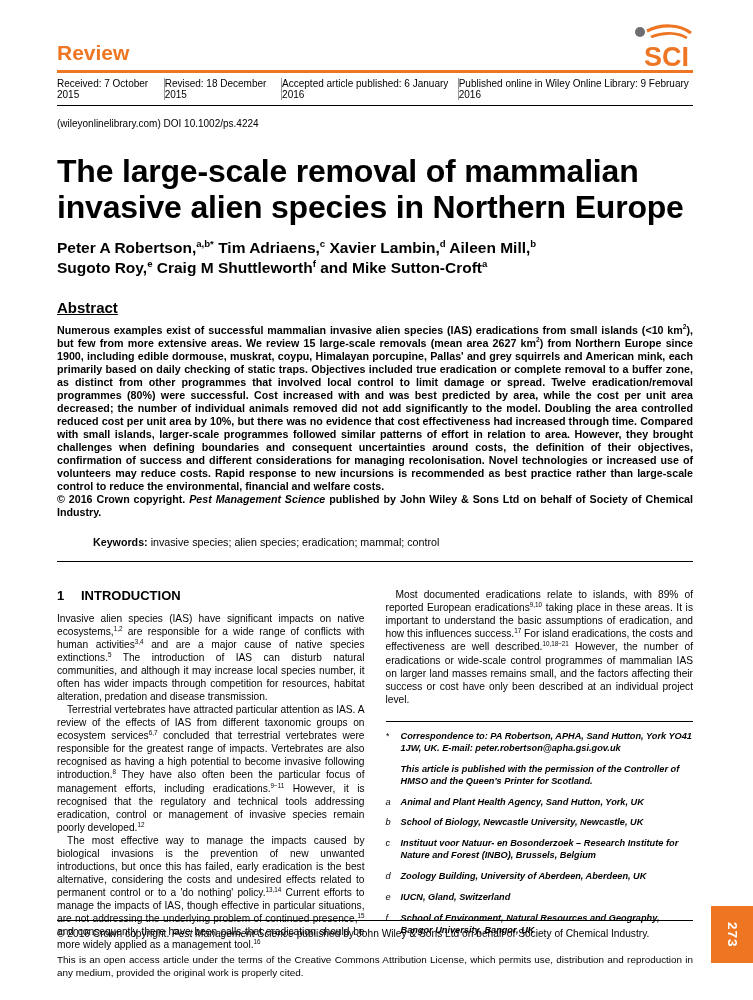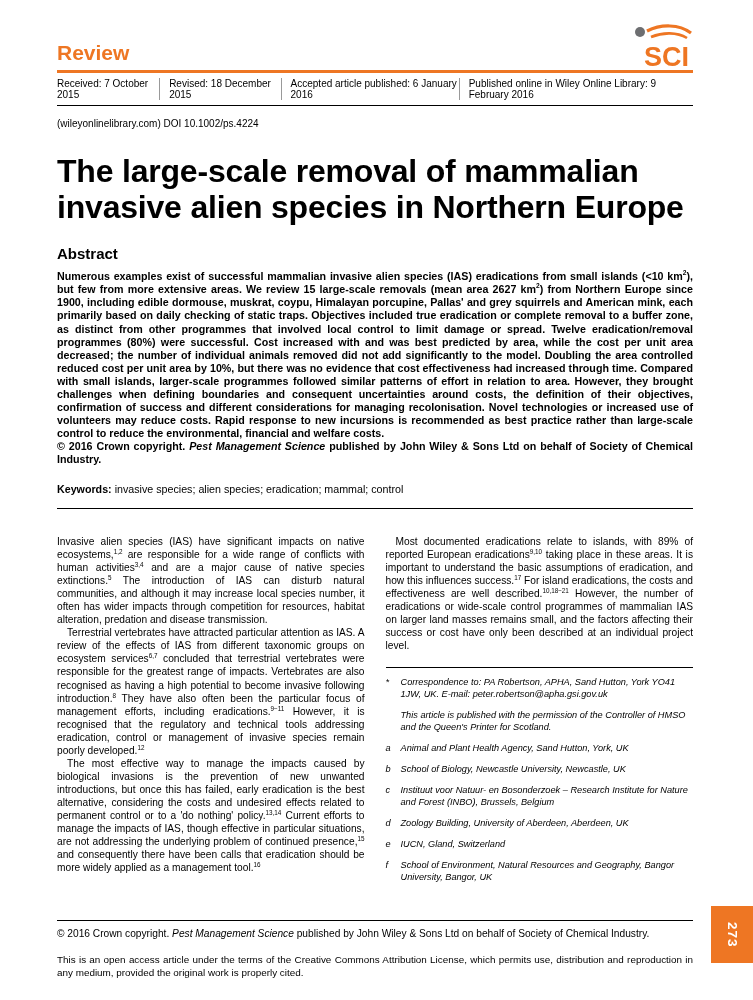--- a/index.html
+++ b/index.html
@@ -7,41 +7,41 @@
   .page {
     position:relative; width:753px; height:1000px; background:#fff;
     font-family:"Liberation Sans", sans-serif; color:#000;
     padding:22px 60px 0 57px; overflow:hidden;
   }
   .review-row { display:flex; justify-content:space-between; align-items:flex-end; }
   .article-type { color:#EE7623; font-size:21px; font-weight:bold; padding-bottom:5px; }
   .logo-wrap { margin-bottom:-4px; }
   .orange-rule { border-top:3px solid #EE7623; }
   .dates-row { display:flex; justify-content:space-between; font-size:10px; padding:5px 0 5px 0; border-bottom:1px solid #000; }
-  .dates-row span + span { border-left:1px solid #999; padding-left:9px; }
+  .dates-row span + span { border-left:1px solid #999; }
   .doi-line { margin-top:12px; font-size:10px; }
   h1.title { margin-top:24px; font-size:32px; line-height:1.13; letter-spacing:-0.2px; }
   .authors { margin-top:13px; font-size:15.5px; font-weight:bold; line-height:1.3; }
   .authors sup, .body-text sup, .abstract sup { font-size:62%; line-height:0; }
-  h2.abstract-heading { margin-top:20px; font-size:15px; }
+  h2.abstract-heading { margin-top:20px; font-size:15px;text-decoration:underline; }
   .abstract { margin-top:8px; font-size:10.7px; font-weight:bold; text-align:justify; line-height:1.22; }
   .abstract-copyright { font-size:10.7px; font-weight:bold; text-align:justify; line-height:1.22; }
-  .keywords { margin-top:17px; font-size:10.7px; }
+  .keywords { margin-top:17px; font-size:10.7px;margin-left:36px; }
   .kw-label { font-weight:bold; }
   .divider { margin-top:13px; border-top:1px solid #000; }
   .columns { display:flex; gap:21px; margin-top:26px; }
   .col { flex:1; min-width:0; font-size:10.2px; line-height:1.28; text-align:justify; }
   h3.section-heading { font-size:13px; margin-bottom:7px; text-align:left; }
   .sec-num { display:inline-block; width:24px; }
   .body-text p.indent { text-indent:10px; }
   .footnotes { margin-top:15px; border-top:1px solid #000; padding-top:9px;
                font-size:9.2px; font-style:italic; line-height:1.3; text-align:left; }
   .fn { display:flex; gap:7px; margin-bottom:9px; }
   .fn-label { flex:0 0 8px; }
-  .fn-text { flex:1; }
+  .fn-text { flex:1;font-weight:bold; }
   .footer { position:absolute; left:57px; right:60px; bottom:20px; border-top:1px solid #000; padding-top:7px; }
   .footer-copyright { font-size:10.2px; }
   .footer-license { margin-top:15px; font-size:9.9px; line-height:1.3; text-align:justify; }
   .page-tab { position:absolute; right:0; top:906px; width:42px; height:57px; background:#EE7623;
               display:flex; align-items:center; justify-content:center; }
   .page-tab span { color:#fff; font-weight:bold; font-size:13.5px; writing-mode:vertical-rl; letter-spacing:1px; }
 </style>
 </head>
 <body>
 
@@ -65,35 +65,39 @@
     <span>Received: 7 October 2015</span>
     <span>Revised: 18 December 2015</span>
     <span>Accepted article published: 6 January 2016</span>
     <span>Published online in Wiley Online Library: 9 February 2016</span>
   </div>
 
   <div class="doi-line">(wileyonlinelibrary.com) DOI 10.1002/ps.4224</div>
 
   <h1 class="title">The large-scale removal of mammalian invasive alien species in Northern Europe</h1>
 
+  <div class="authors">Peter A Robertson,<sup>a,b*</sup> Tim Adriaens,<sup>c</sup> Xavier Lambin,<sup>d</sup> Aileen Mill,<sup>b</sup><br>Sugoto Roy,<sup>e</sup> Craig M Shuttleworth<sup>f</sup> and Mike Sutton-Croft<sup>a</sup></div>
 
   <h2 class="abstract-heading">Abstract</h2>
   <p class="abstract">Numerous examples exist of successful mammalian invasive alien species (IAS) eradications from small islands (&lt;10 km<sup>2</sup>), but few from more extensive areas. We review 15 large-scale removals (mean area 2627 km<sup>2</sup>) from Northern Europe since 1900, including edible dormouse, muskrat, coypu, Himalayan porcupine, Pallas' and grey squirrels and American mink, each primarily based on daily checking of static traps. Objectives included true eradication or complete removal to a buffer zone, as distinct from other programmes that involved local control to limit damage or spread. Twelve eradication/removal programmes (80%) were successful. Cost increased with and was best predicted by area, while the cost per unit area decreased; the number of individual animals removed did not add significantly to the model. Doubling the area controlled reduced cost per unit area by 10%, but there was no evidence that cost effectiveness had increased through time. Compared with small islands, larger-scale programmes followed similar patterns of effort in relation to area. However, they brought challenges when defining boundaries and consequent uncertainties around costs, the definition of their objectives, confirmation of success and different considerations for managing recolonisation. Novel technologies or increased use of volunteers may reduce costs. Rapid response to new incursions is recommended as best practice rather than large-scale control to reduce the environmental, financial and welfare costs.</p>
   <p class="abstract-copyright">© 2016 Crown copyright. <i>Pest Management Science</i> published by John Wiley &amp; Sons Ltd on behalf of Society of Chemical Industry.</p>
 
   <p class="keywords">
     <span class="kw-label">Keywords:</span>
     <span>invasive species; alien species; eradication; mammal; control</span>
   </p>
 
   <div class="divider"></div>
 
   <div class="columns">
 
     <div class="col body-text">
+      <h3 class="section-heading">
+        <span class="sec-num">1</span><span>INTRODUCTION</span>
+      </h3>
       <p>Invasive alien species (IAS) have significant impacts on native ecosystems,<sup>1,2</sup> are responsible for a wide range of conflicts with human activities<sup>3,4</sup> and are a major cause of native species extinctions.<sup>5</sup> The introduction of IAS can disturb natural communities, and although it may increase local species number, it often has wider impacts through competition for resources, habitat alteration, predation and disease transmission.</p>
       <p class="indent">Terrestrial vertebrates have attracted particular attention as IAS. A review of the effects of IAS from different taxonomic groups on ecosystem services<sup>6,7</sup> concluded that terrestrial vertebrates were responsible for the greatest range of impacts. Vertebrates are also recognised as having a high potential to become invasive following introduction.<sup>8</sup> They have also often been the particular focus of management efforts, including eradications.<sup>9−11</sup> However, it is recognised that the regulatory and technical tools addressing eradication, control or management of invasive species remain poorly developed.<sup>12</sup></p>
       <p class="indent">The most effective way to manage the impacts caused by biological invasions is the prevention of new unwanted introductions, but once this has failed, early eradication is the best alternative, considering the costs and undesired effects related to permanent control or to a 'do nothing' policy.<sup>13,14</sup> Current efforts to manage the impacts of IAS, though effective in particular situations, are not addressing the underlying problem of continued presence,<sup>15</sup> and consequently there have been calls that eradication should be more widely applied as a management tool.<sup>16</sup></p>
     </div>
 
     <div class="col body-text">
       <p class="indent">Most documented eradications relate to islands, with 89% of reported European eradications<sup>9,10</sup> taking place in these areas. It is important to understand the basic assumptions of eradication, and how this influences success.<sup>17</sup> For island eradications, the costs and effectiveness are well described.<sup>10,18−21</sup> However, the number of eradications or wide-scale control programmes of mammalian IAS on larger land masses remains small, and the factors affecting their success or cost have only been described at an individual project level.</p>
 
       <div class="footnotes">
         <div class="fn">

